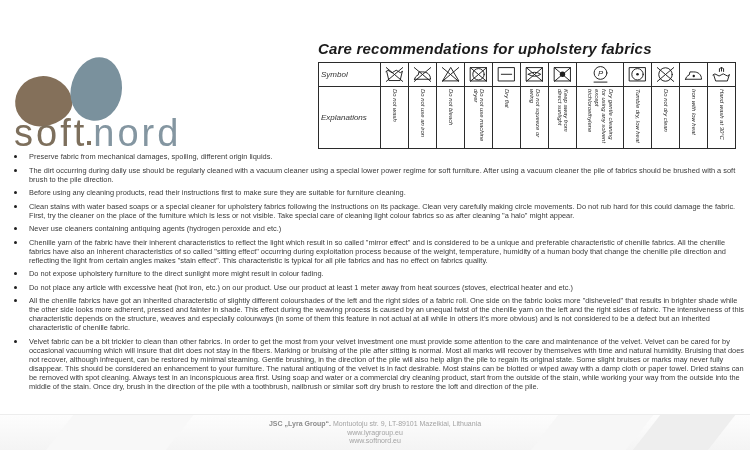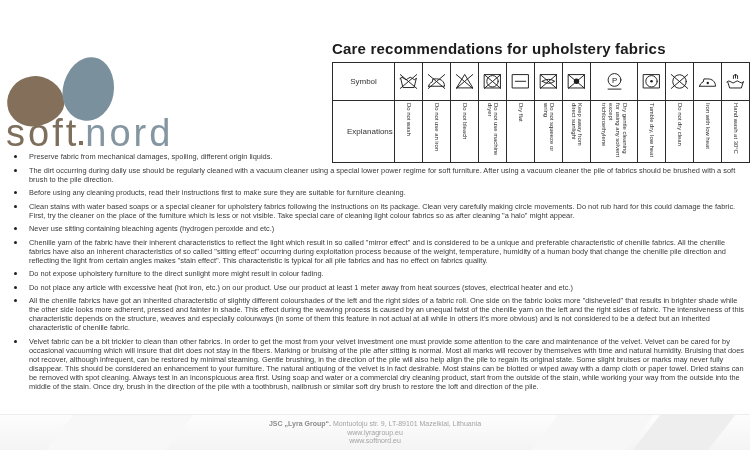--- a/index.html
+++ b/index.html
@@ -2,39 +2,39 @@
 <html><head>
 <meta charset="utf-8">
 <style>
   * { margin:0; padding:0; box-sizing:border-box; }
   html,body { width:750px; height:450px; }
   body { font-family:"Liberation Sans", sans-serif; background:#ffffff; position:relative; overflow:hidden; }
 
   .page { position:absolute; inset:0; width:750px; height:450px; background:#fff; }
 
   
-  .logo { position:absolute; left:6px; top:50px; width:240px; height:100px; }
+  .logo { position:absolute; left:14px; top:50px; width:240px; height:100px; }
   .blob { position:absolute; }
   .blob-brown { left:1px; top:26px; width:57px; height:50px; background:#84705A;
                 border-radius:48% 52% 55% 45% / 52% 58% 42% 48%; transform:rotate(-8deg); }
   .blob-gray  { left:57px; top:7px; width:51px; height:64px; background:#7A919D;
                 border-radius:52% 48% 50% 50% / 55% 52% 48% 45%; transform:rotate(9deg); }
   .wordmark { position:absolute; left:0; top:64px; font-size:38px; font-weight:100;
               letter-spacing:3px; line-height:1; white-space:nowrap; }
   .wordmark .soft { color:#7D6F5C; }
   .wordmark .nord { color:#8496A1; }
   .wordmark .dot  { display:inline-block; width:4px; height:4px; background:#7D6F5C;
                     margin:0 2px 1px 0; }
 
   
-  .care { position:absolute; left:332px; top:40px; width:417px; }
+  .care { position:absolute; left:318px; top:40px; width:417px;font-style:italic; }
   .care-title { font-size:15px; font-weight:bold; color:#1b1b1b; letter-spacing:0.2px; margin-bottom:5px; }
   table.care-table { border-collapse:collapse; table-layout:fixed; width:416px; }
   .care-table td { border:1px solid #2b2b2b; }
-  .hdr-cell { width:62px; font-size:8px; color:#333; text-align:center; padding:14px; }
+  .hdr-cell { width:62px; font-size:8px; color:#333; text-align:left; padding:2px; }
   .sym-cell { width:28px; height:24px; text-align:center; vertical-align:middle; padding:1px; }
   .sym-cell.wide { width:47px; }
   .exp-cell { height:62px; vertical-align:top; text-align:center; padding:2px 1px; }
   .vtext { display:inline-block; writing-mode:vertical-rl; vertical-align:top;
            font-size:5.9px; line-height:1.18; color:#2c2c2c; max-height:58px; text-align:left; }
   .sym-cell svg { display:block; margin:0 auto; }
 
   
   .instructions { position:absolute; left:10px; top:152px; width:737px; list-style:none; }
   .instructions li { position:relative; padding-left:19px; font-size:7.4px; line-height:9px;
@@ -176,21 +176,21 @@
           </tr>
       </tbody>
     </table>
   </div>
 
   <ul class="instructions">
       <li>Preserve fabric from mechanical damages, spoiling, different origin liquids.</li>
       <li>The dirt occurring during daily use should be regularly cleaned with a vacuum cleaner using a special lower power regime for soft furniture. After using a vacuum cleaner the pile of fabrics should be brushed with a soft brush to the pile direction.</li>
       <li>Before using any cleaning products, read their instructions first to make sure they are suitable for furniture cleaning.</li>
       <li>Clean stains with water based soaps or a special cleaner for upholstery fabrics following the instructions on its package. Clean very carefully making circle movements. Do not rub hard for this could damage the fabric. First, try the cleaner on the place of the furniture which is less or not visible. Take special care of cleaning light colour fabrics so as after cleaning "a halo" might appear.</li>
-      <li>Never use sitting containing bleaching agents (hydrogen peroxide and etc.)</li>
+      <li>Never use cleaners containing antiquing agents (hydrogen peroxide and etc.)</li>
       <li>Chenille yarn of the fabric have their inherent characteristics to reflect the light which result in so called "mirror effect" and is considered to be a unique and preferable characteristic of chenille fabrics. All the chenille fabrics have also an inherent characteristics of so called "sitting effect" occurring during exploitation process because of the weight, temperature, humidity of a human body that change the chenille pile direction and reflecting the light from certain angles makes "stain effect". This characteristic is typical for all pile fabrics and has no effect on fabrics quality.</li>
       <li>Do not expose upholstery furniture to the direct sunlight more might result in colour fading.</li>
       <li>Do not place any article with excessive heat (hot iron, etc.) on our product. Use our product at least 1 meter away from heat sources (stoves, electrical heater and etc.)</li>
       <li>All the chenille fabrics have got an inherited characteristic of slightly different colourshades of the left and the right sides of a fabric roll. One side on the fabric looks more "disheveled" that results in brighter shade while the other side looks more adherent, pressed and fainter in shade. This effect during the weaving process is caused by an unequal twist of the chenille yarn on the left and the right sides of fabric. The intensiveness of this characteristic depends on the structure, weaves and especially colourways (in some of them this feature in not actual at all while in others it's more obvious) and is not considered to be a defect but an inherited characteristic of chenille fabric.</li>
       <li>Velvet fabric can be a bit trickier to clean than other fabrics. In order to get the most from your velvet investment one must provide some attention to the care and maintenance of the velvet. Velvet can be cared for by occasional vacuuming which will insure that dirt does not stay in the fibers. Marking or bruising of the pile after sitting is normal. Most all marks will recover by themselves with time and natural humidity. Bruising that does not recover, although infrequent, can be restored by minimal steaming. Gentle brushing, in the direction of the pile will also help align the pile to regain its original state. Some slight bruises or marks may never fully disappear. This should be considered an enhancement to your furniture. The natural antiquing of the velvet is in fact desirable. Most stains can be blotted or wiped away with a damp cloth or paper towel. Dried stains can be removed with spot cleaning. Always test in an inconspicuous area first. Using soap and water or a commercial dry cleaning product, start from the outside of the stain, while working your way from the outside into the middle of the stain. Once dry, brush in the direction of the pile with a toothbrush, nailbrush or similar soft dry brush to restore the loft and direction of the pile.</li>
     </ul>
 
   <div class="footer">
     <div class="wm wm3"></div>
     <div class="wm wm1"></div>

